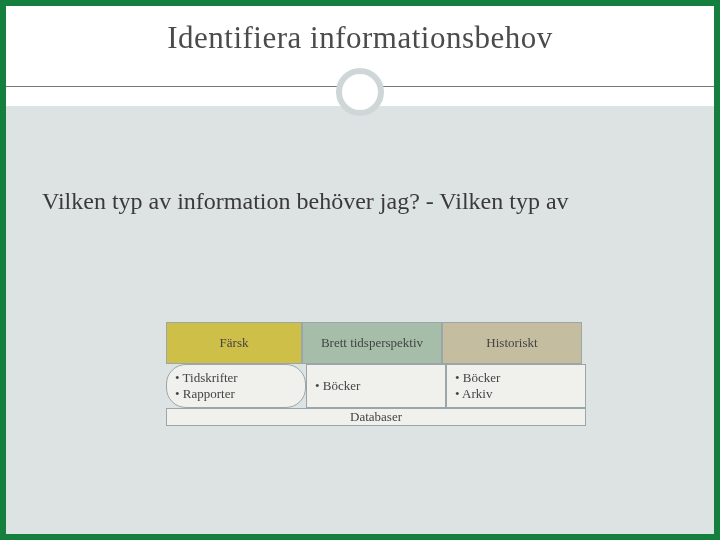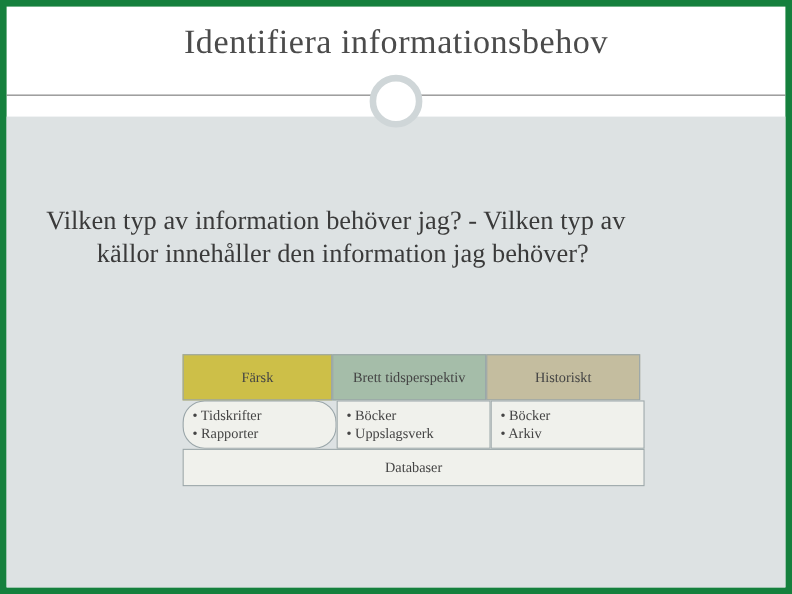--- a/index.html
+++ b/index.html
@@ -102,21 +102,21 @@
     background: #f0f1ec;
     padding-left: 8px;
     color: #444;
   }
   .b1 { width: 140px; border-radius: 20px; }
   .b2 { width: 140px; }
   .b3 { width: 140px; }
   .body .line { line-height: 1.25; }
   .foot {
     width: 420px;
-    height: 34px;
+    height: 18px;
     background: #f0f1ec;
     align-items: center;
     text-align: center;
     color: #444;
   }
 </style>
 </head>
 <body>
 
 <div class="slide">
@@ -125,37 +125,35 @@
     <span class="title">Identifiera informationsbehov</span>
   </div>
 
   <div class="hrule"></div>
   <div class="circle"></div>
 
   <div class="lower">
 
     <div class="question">
       <span>Vilken typ av information behöver jag? - Vilken typ av</span>
-      <span class="line2">källor innehåller den information jag behöver?</span>
     </div>
 
     <div class="grid">
       <div class="row">
         <div class="cell hdr hdr1">Färsk</div>
         <div class="cell hdr hdr2">Brett tidsperspektiv</div>
         <div class="cell hdr hdr3">Historiskt</div>
       </div>
       <div class="row">
         <div class="cell body b1">
           <span class="line">• Tidskrifter</span>
           <span class="line">• Rapporter</span>
         </div>
         <div class="cell body b2">
           <span class="line">• Böcker</span>
-          <span class="line">• Uppslagsverk</span>
         </div>
         <div class="cell body b3">
           <span class="line">• Böcker</span>
           <span class="line">• Arkiv</span>
         </div>
       </div>
       <div class="row">
         <div class="cell foot">Databaser</div>
       </div>
     </div>

